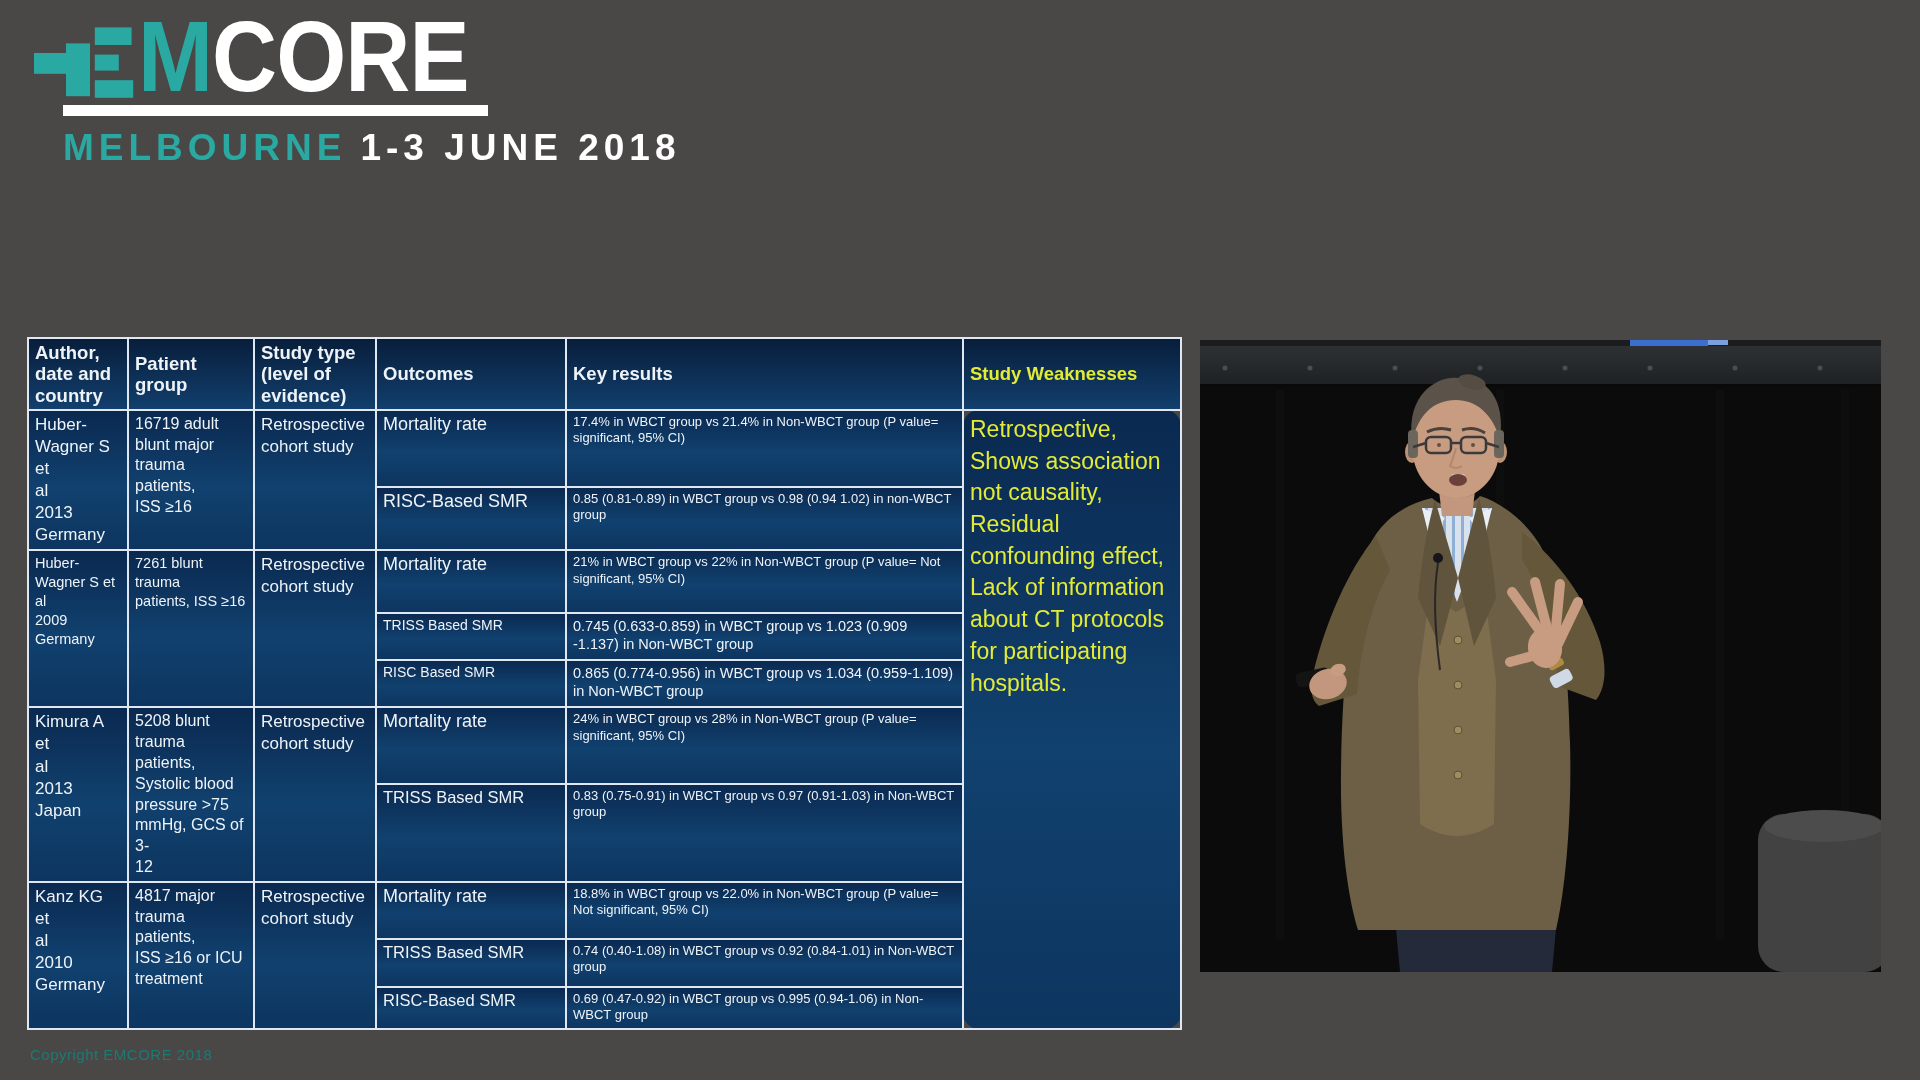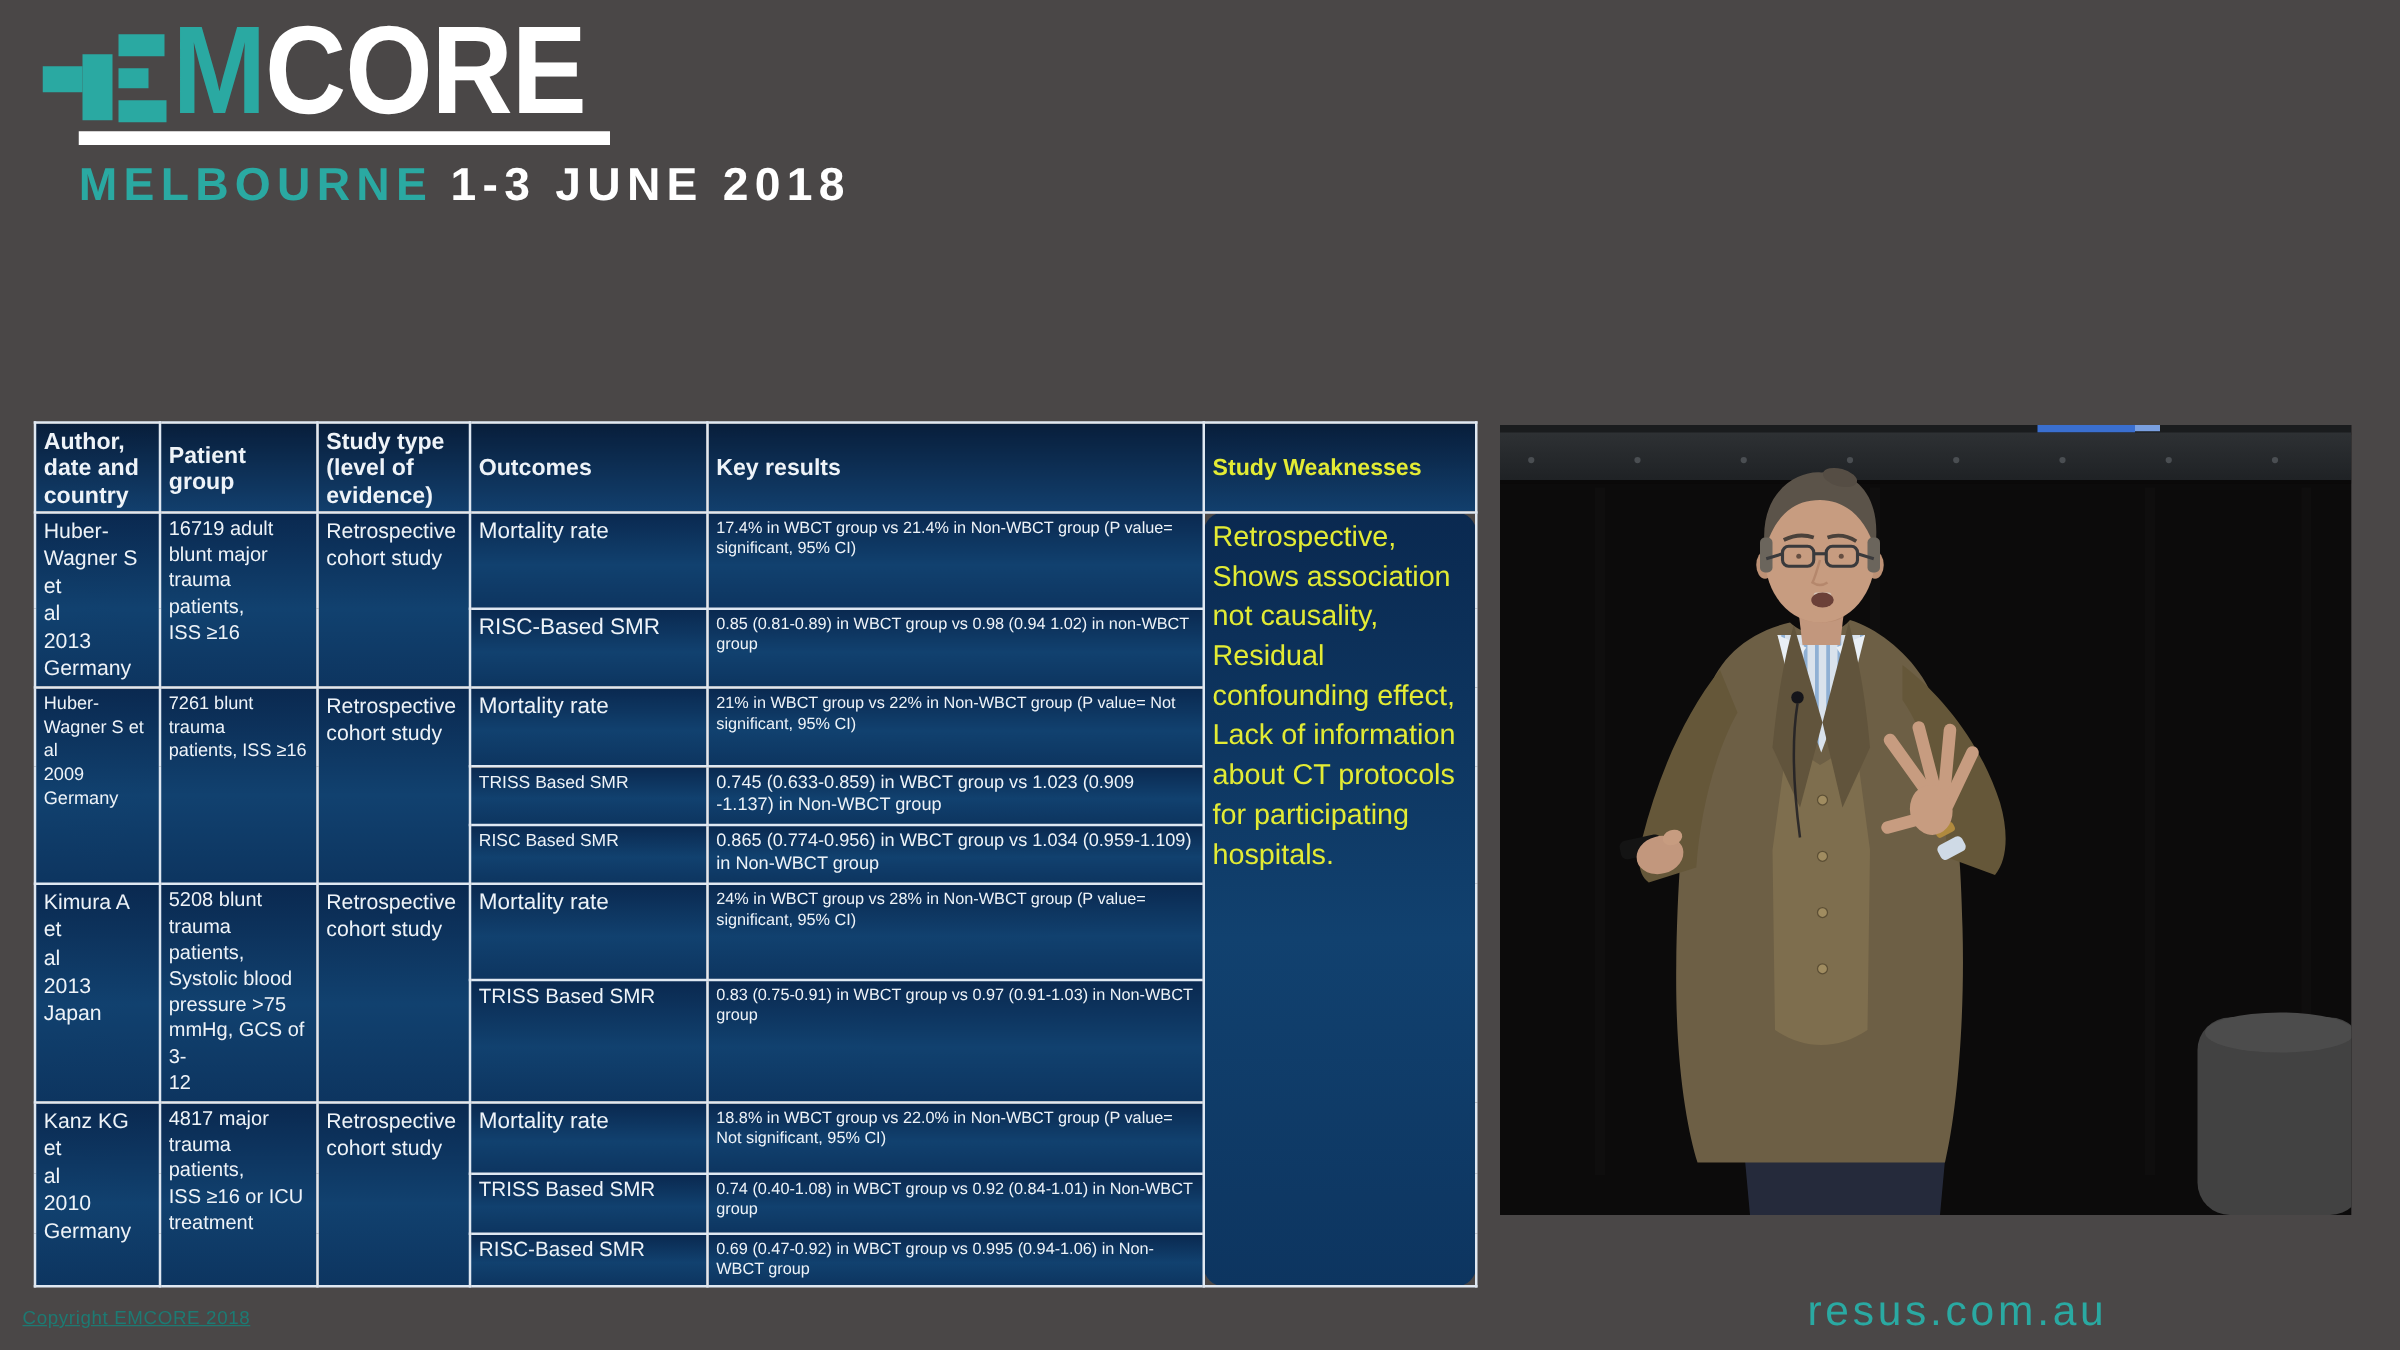--- a/index.html
+++ b/index.html
@@ -38,21 +38,21 @@
   td.result.small{font-size:14.5px;line-height:1.25;}
   th.weakhead{font-size:15px;color:#e3eb34;vertical-align:middle;}
   td.weakbody{font-size:23px;line-height:1.38;color:#e3eb34;
         background:linear-gradient(180deg,#0a2950 0%,#10406e 18%,#0b3058 55%,#092747 100%);border-radius:16px;}
 
   
   .video{position:absolute;left:1200px;top:340px;width:681px;height:632px;background:#0c0b0b;}
   .video svg{display:block;}
 
   
-  .copyright{position:absolute;left:18px;top:1046px;font-size:15px;letter-spacing:.5px;color:#1d7a73;text-decoration:underline;}
+  .copyright{position:absolute;left:30px;top:1046px;font-size:15px;letter-spacing:.5px;color:#1d7a73;}
   .website{position:absolute;right:34px;top:1030px;font-size:34px;letter-spacing:3px;color:#2aa9a2;}
 </style>
 </head>
 <body>
 
 <div class="stage">
 
   <div class="logo-row">
     <svg class="logo-icon" viewBox="0 0 130 100" aria-hidden="true">
       <rect x="0" y="40" width="40" height="26" fill="#2aa9a2"></rect>
@@ -297,15 +297,14 @@
         <circle cx="239" cy="105" r="2" fill="#3c2e26" opacity=".7"></circle>
         <circle cx="273" cy="105" r="2" fill="#3c2e26" opacity=".7"></circle>
         <path d="M 256 108 q -4 14 -6 18 q 6 4 12 0" stroke="#a87a5f" stroke-width="2" fill="none" opacity=".6"></path>
         <rect x="251" y="134" width="14" height="4" rx="2" fill="#d8cfc4" opacity=".8"></rect>
         <ellipse cx="258" cy="140" rx="9" ry="6" fill="#6b4038"></ellipse>
       </g>
     </svg>
   </div>
 
   <div class="copyright">Copyright EMCORE 2018</div>
-  <div class="website">resus.com.au</div>
 
 </div>
 
 </body></html>

